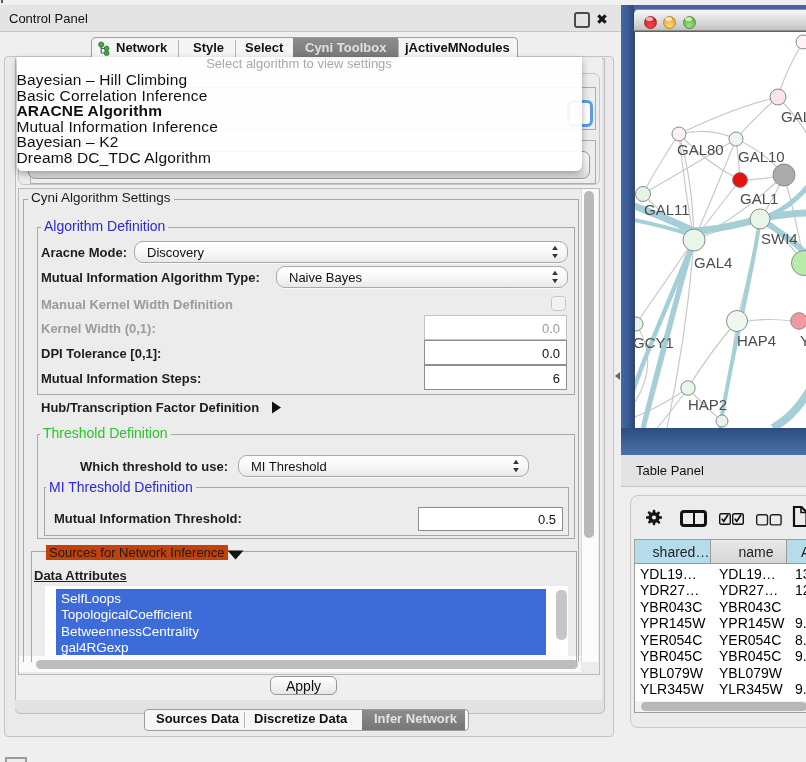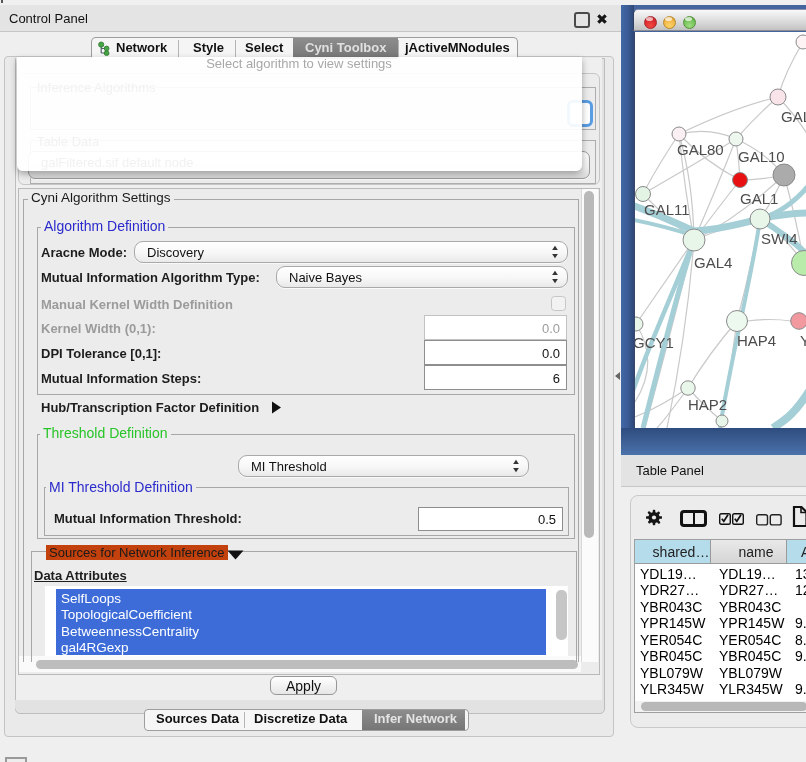--- a/index.html
+++ b/index.html
@@ -117,20 +117,21 @@
     </div>
 
   <div class="abs lbl" style="left:41px;top:400px;font-size:13px;">Hub/Transcription Factor Definition</div>
   <svg class="abs" style="left:271px;top:400.5px;" width="11" height="13" viewBox="0 0 11 13">
       <path d="M1 0.5 L10 6.5 L1 12.5 Z" fill="#111"></path>
     </svg>
 
   <div class="abs gbox" style="left:37px;top:434px;width:536px;height:103px;border-color:#a7a7a7;"></div>
   <div class="abs" style="left:40px;top:425px;background:#ececec;padding:0 3px;font-size:14px;color:#28c428;">Threshold Definition</div>
 
+  <div class="abs lbl" style="left:48px;top:459px;width:180px;text-align:right;">Which threshold to use:</div>
   <div class="combo" style="left:238px;top:455px;width:289px;height:20px;border-radius:9px;">
     <div class="ct">MI Threshold</div>
     <svg class="updn" viewBox="0 0 9 17">
         <path d="M4.5 1 L8 6 L1 6 Z" fill="#333"></path>
         <path d="M4.5 16 L8 11 L1 11 Z" fill="#333"></path>
       </svg>
   </div>
 
   <div class="abs gbox" style="left:44px;top:487px;width:523px;height:47px;border-color:#a7a7a7;"></div>
   <div class="abs" style="left:46px;top:479px;background:#ececec;padding:0 3px;font-size:14px;color:#2a2acc;">MI Threshold Definition</div>
@@ -162,20 +163,21 @@
     <div class="abs" style="left:216.5px;top:0;width:103.5px;height:20px;background:linear-gradient(180deg,#8d8d8d,#767676);"></div>
     <div class="abs" style="left:11px;top:1.5px;font-size:13px;font-weight:bold;color:#111;">Sources Data</div>
     <div class="abs" style="left:109px;top:1.5px;font-size:13px;font-weight:bold;color:#111;">Discretize Data</div>
     <div class="abs" style="left:229px;top:1.5px;font-size:13px;font-weight:bold;color:#e4e4e4;">Infer Network</div>
   </div>
 
   <div class="abs" style="left:5px;top:757px;width:18px;height:10px;border:2px solid #9a9a9a;background:#ededed;"></div>
 
   <div class="abs" style="left:16.5px;top:57px;width:565px;height:114px;background:rgba(255,255,255,0.93);border-radius:0 0 6px 6px;box-shadow:0 3px 7px rgba(0,0,0,0.32);"></div>
   <div class="abs" style="left:16.5px;top:56px;width:565px;text-align:center;font-size:13px;color:#a8a8a8;">Select algorithm to view settings</div>
+  <div class="abs" style="left:16.5px;top:72.4px;font-size:15.5px;color:#111;line-height:15.5px;letter-spacing:0.15px;white-space:nowrap;">Bayesian – Hill Climbing<br>Basic Correlation Inference<br><b>ARACNE Algorithm</b><br>Mutual Information Inference<br>Bayesian – K2<br>Dream8 DC_TDC Algorithm</div>
 
   <div class="abs" style="left:621px;top:5px;width:185px;height:450px;background:linear-gradient(180deg,#44659f 0%,#3f609b 80%,#34538a 100%);"></div>
   <div class="abs" style="left:621px;top:5px;width:13px;height:450px;background:linear-gradient(90deg,#4268a8 0%,#3a5a94 55%,#2f4877 100%);"></div>
 
   <div class="abs" style="left:633px;top:9px;width:173px;height:22px;background:linear-gradient(180deg,#f8f8f8 0%,#dcdcdc 55%,#c2c2c2 100%);border-left:1px solid #2f3e63;border-top:1px solid #8a93ad;border-bottom:1px solid #8e8e8e;border-radius:5px 0 0 0;box-sizing:border-box;"></div>
   <div class="abs" style="left:643.5px;top:16px;width:11px;height:11px;border-radius:50%;background:radial-gradient(circle at 50% 80%,#f04a43 0%,#dd2c30 55%,#b02027 100%);border:0.5px solid #a8272c;"></div>
   <div class="abs" style="left:645.5px;top:17.3px;width:7px;height:3.6px;border-radius:50%;background:rgba(255,255,255,0.65);"></div>
   <div class="abs" style="left:663px;top:16px;width:11px;height:11px;border-radius:50%;background:radial-gradient(circle at 50% 80%,#fbd269 0%,#f3b84a 55%,#cf8f23 100%);border:0.5px solid #b98a2a;"></div>
   <div class="abs" style="left:665px;top:17.3px;width:7px;height:3.6px;border-radius:50%;background:rgba(255,255,255,0.68);"></div>
   <div class="abs" style="left:683px;top:16px;width:11px;height:11px;border-radius:50%;background:radial-gradient(circle at 50% 80%,#9fdc82 0%,#77c35b 55%,#4f9d38 100%);border:0.5px solid #549038;"></div>

